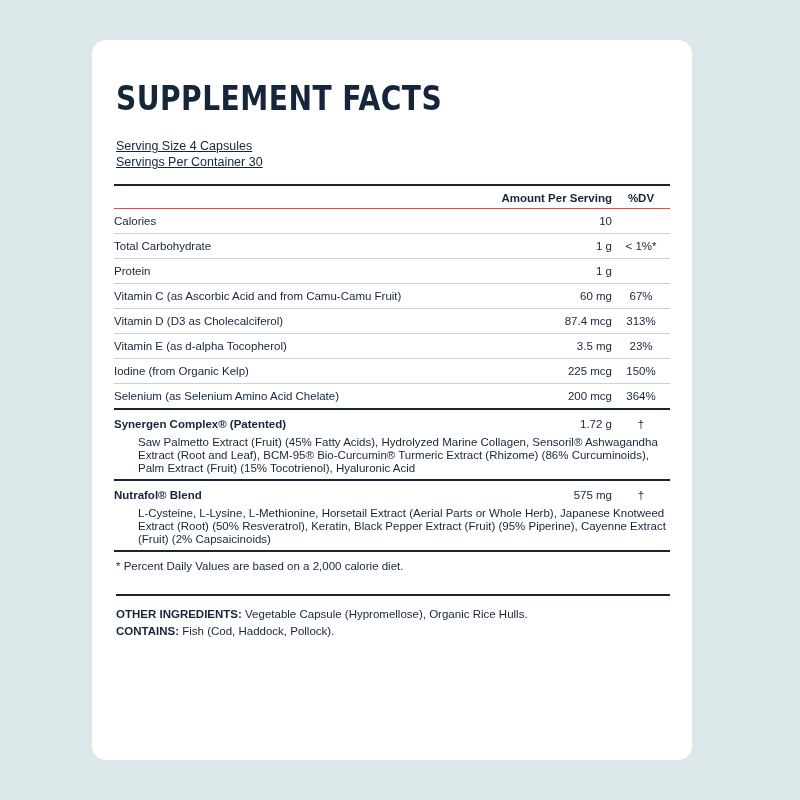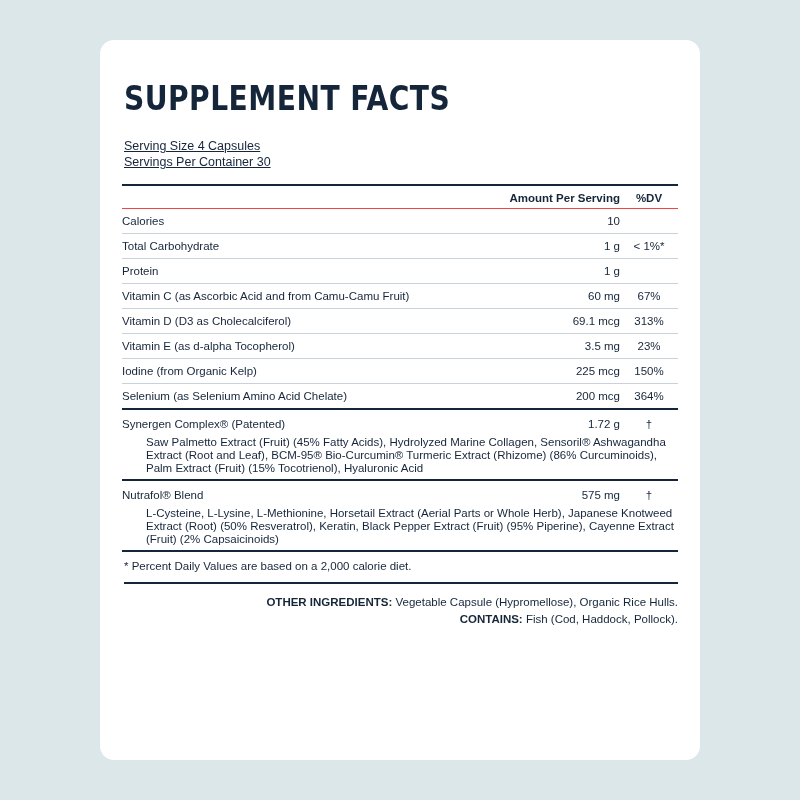--- a/index.html
+++ b/index.html
@@ -9,21 +9,21 @@
   body {
     width: 800px;
     height: 800px;
     background: #dbe7e9;
     font-family: "Liberation Sans", sans-serif;
     color: #16263a;
     overflow: hidden;
   }
   .panel {
     position: absolute;
-    left: 100px;
+    left: 92px;
     top: 40px;
     width: 600px;
     height: 720px;
     background: #ffffff;
     border-radius: 14px;
     box-sizing: border-box;
     padding: 30px 22px 0 22px;
   }
   .title {
     font-family: "DejaVu Sans Condensed", "Liberation Sans", sans-serif;
@@ -76,46 +76,45 @@
     width: 58px;
     padding-right: 2px;
   }
   tr.thick-top td {
     border-top: 2px solid #16263a;
     border-bottom: none;
     padding-top: 8px;
     padding-bottom: 4px;
   }
   tr.thick-top td.name {
-    font-weight: normal;
+    font-weight: bold;
   }
   tr.desc td {
     border-bottom: none;
     padding-top: 2px;
     padding-bottom: 4px;
     padding-left: 24px;
     line-height: 13px;
   }
   tr.desc-last td {
     border-bottom: 2px solid #16263a;
   }
   .footnotes {
     font-size: 11.5px;
     line-height: 16px;
     margin-top: 6px;
     margin-left: 2px;
   }
   .other {
-    margin-top: 8px;
+    margin-top: 20px;
     padding-top: 10px;
     border-top: 2px solid #16263a;
     font-size: 11.5px;
     line-height: 17px;
     margin-left: 2px;
-    text-align: right;
   }
   .other b { font-weight: bold; }
 </style>
 </head>
 <body>
 
 <div class="panel">
 
   <div class="title">SUPPLEMENT FACTS</div>
 
@@ -147,21 +146,21 @@
         <td class="amount">1 g</td>
         <td class="dv"></td>
       </tr>
       <tr>
         <td class="name">Vitamin C (as Ascorbic Acid and from Camu-Camu Fruit)</td>
         <td class="amount">60 mg</td>
         <td class="dv">67%</td>
       </tr>
       <tr>
         <td class="name">Vitamin D (D3 as Cholecalciferol)</td>
-        <td class="amount">69.1 mcg</td>
+        <td class="amount">87.4 mcg</td>
         <td class="dv">313%</td>
       </tr>
       <tr>
         <td class="name">Vitamin E (as d-alpha Tocopherol)</td>
         <td class="amount">3.5 mg</td>
         <td class="dv">23%</td>
       </tr>
       <tr>
         <td class="name">Iodine (from Organic Kelp)</td>
         <td class="amount">225 mcg</td>

